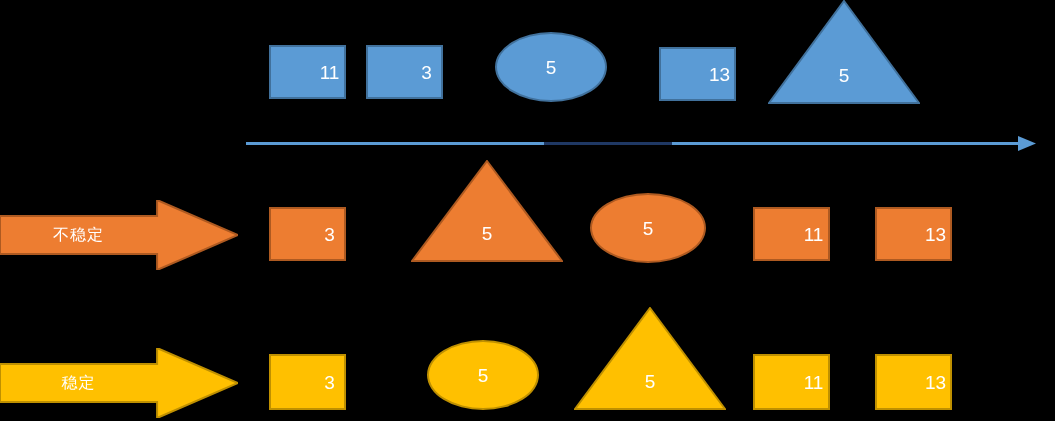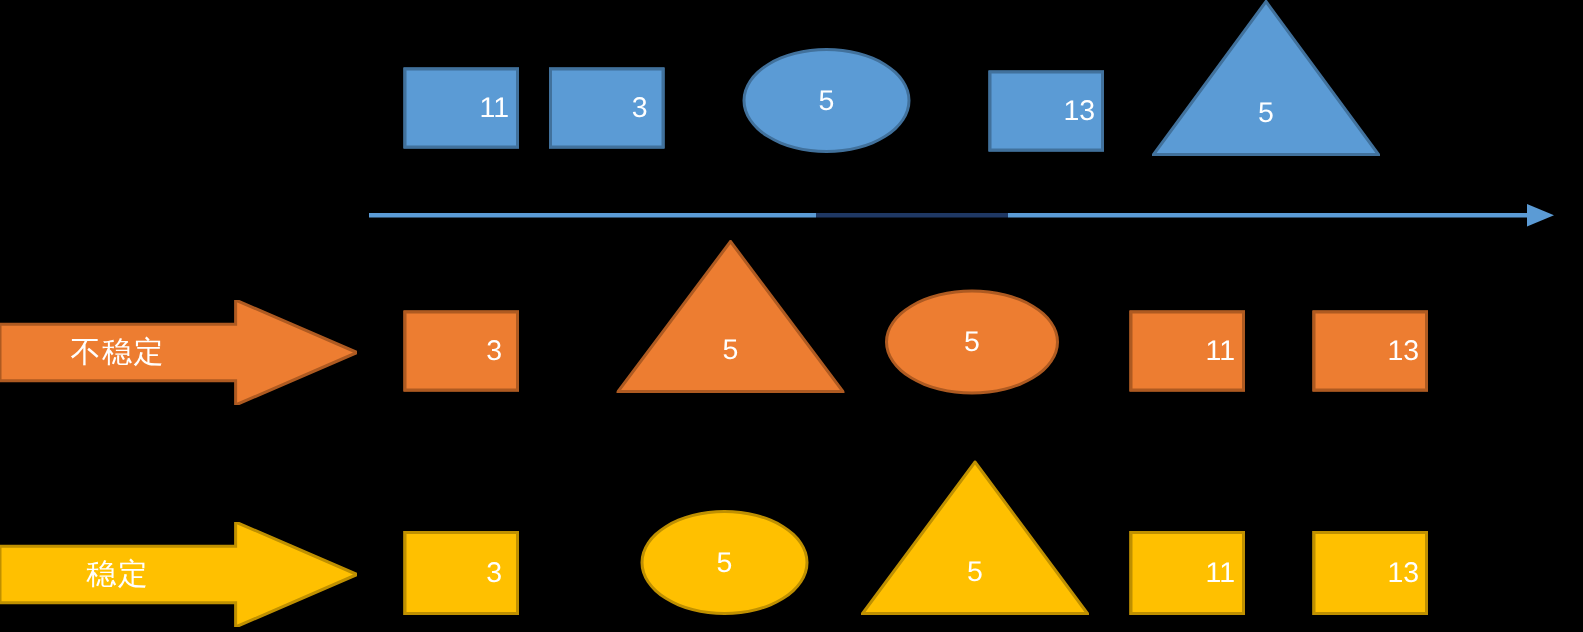--- a/index.html
+++ b/index.html
@@ -23,21 +23,21 @@
   .tri-wrap svg{display:block;}
   .tri-label{
     position:absolute;left:0;width:100%;text-align:center;
     color:#ffffff;font-size:19px;line-height:1;pointer-events:none;
   }
   .arrow-wrap{display:block;}
   .arrow-wrap svg{display:block;}
   .arrow-label{
     position:absolute;top:0;height:100%;
     display:flex;align-items:center;justify-content:center;
-    color:#ffffff;font-size:20px;line-height:1;pointer-events:none;
+    color:#ffffff;font-size:16px;line-height:1;pointer-events:none;
     letter-spacing:1px;
   }
   .axis svg{display:block;}
 </style>
 </head>
 <body>
 
 <div id="stage">
     <div class="shape axis" style="left: 246px; top: 134px;">
       <svg width="790" height="20" viewBox="0 0 790 20">

